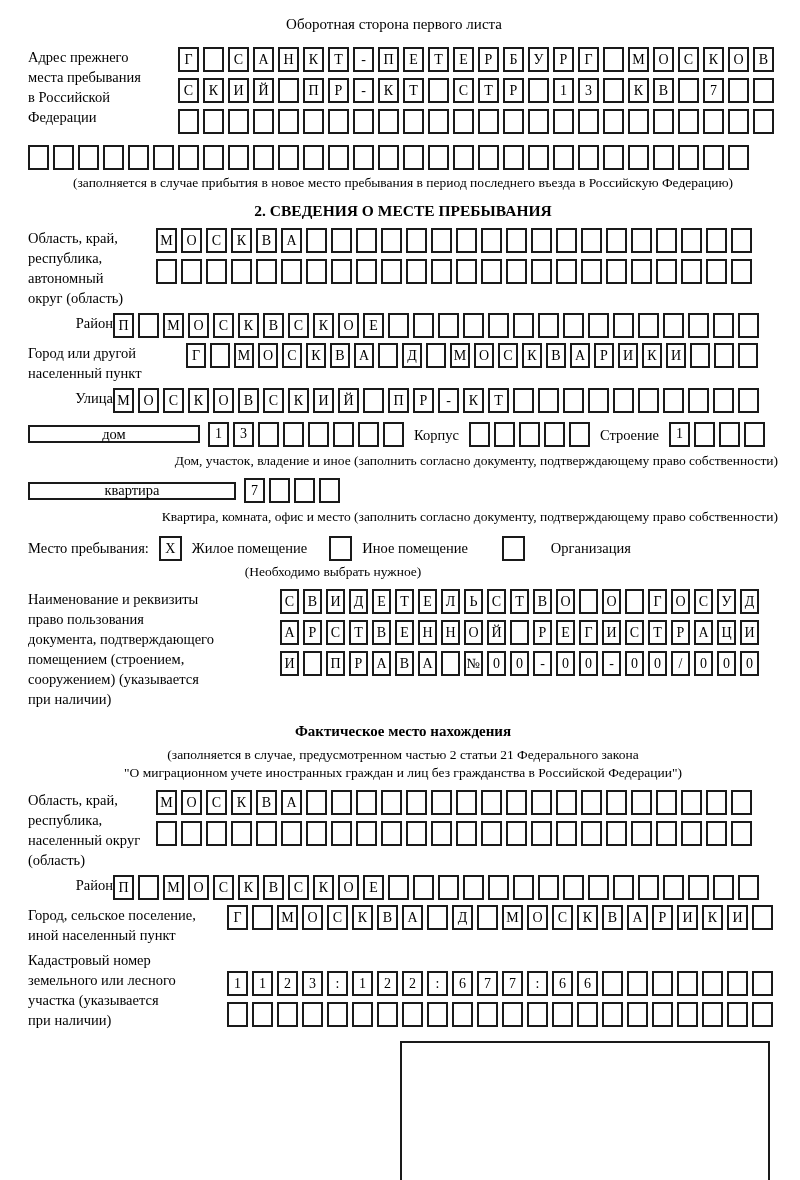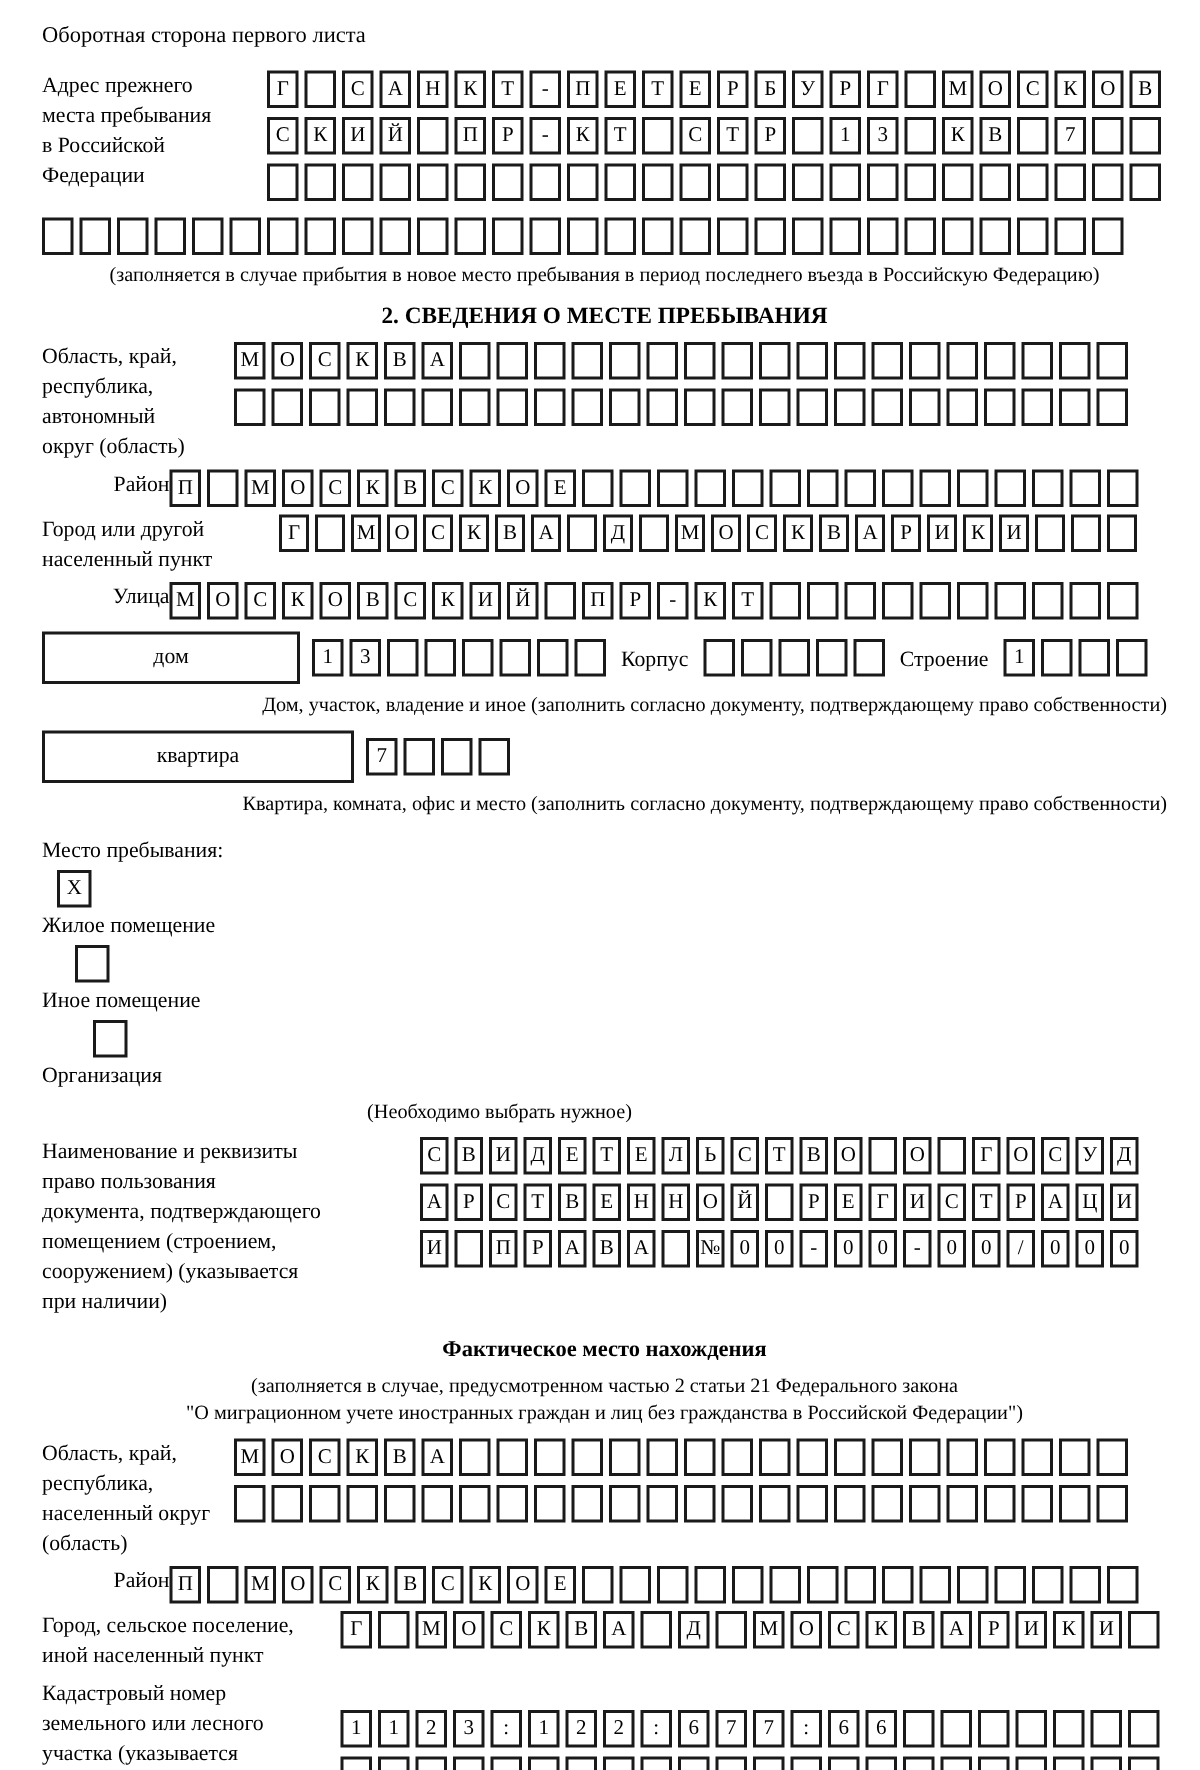--- a/index.html
+++ b/index.html
@@ -3,21 +3,21 @@
 <meta charset="utf-8">
 <style>
   html,body{margin:0;padding:0;background:#ffffff;}
   body{
     width:800px;height:1180px;
     font-family:"Liberation Serif","DejaVu Serif",serif;
     color:#000;font-size:14.5px;
     overflow:hidden;
   }
   .page{padding:8px 22px 0 28px;box-sizing:border-box;width:800px;}
-  .corner-note{text-align:left;padding-right:18px;font-size:15px;margin-top:8px;}
+  .corner-note{text-align:center;padding-right:18px;font-size:15px;margin-top:8px;}
 
   .frow{display:flex;align-items:flex-start;margin-bottom:5px;}
   .flabel{flex:0 0 auto;line-height:20px;}
   .rows > .cells{margin-bottom:6px;}
   .cells{display:flex;gap:4px;flex-wrap:nowrap;}
   .cell{
     flex:0 0 auto;width:21px;height:25px;box-sizing:border-box;
     border:2px solid #1a1a1a;display:flex;align-items:center;justify-content:center;
     font-size:14px;background:#fff;
   }
@@ -27,29 +27,29 @@
 
   .w150{width:150px;} .w128{width:128px;} .w85{width:85px;text-align:right;}
   .w158{width:158px;} .w252{width:252px;} .w199{width:199px;}
 
   .note{font-size:13.5px;line-height:18px;text-align:right;}
   .center{text-align:center;}
   .sec-title{text-align:center;font-weight:bold;font-size:15.5px;margin:10px 0 8px 0;font-family:Liberation Serif, serif;}
   .sub-title{text-align:center;font-weight:bold;font-size:15px;margin:14px 0 6px 0;}
 
   .longbox{
-    box-sizing:border-box;border:2px solid #1a1a1a;height:35px;
+    box-sizing:border-box;border:2px solid #1a1a1a;height:18px;
     display:flex;align-items:center;justify-content:center;font-size:14.5px;background:#fff;
   }
   .inline-lbl{padding:2px 10px 0 10px;line-height:24px;flex:0 0 auto;text-align:center;}
   .chk{
     flex:0 0 auto;width:23px;height:25px;box-sizing:border-box;border:2px solid #1a1a1a;
     display:flex;align-items:center;justify-content:center;font-size:14px;margin:0 10px;
   }
-  .stayrow{display:flex;align-items:flex-start;margin:10px 0 2px 0;flex-direction:column;}
+  .stayrow{display:flex;align-items:flex-start;margin:10px 0 2px 0;}
   .stayrow .opt-lbl{line-height:25px;}
 
   .stamp-box{
     width:370px;height:172px;box-sizing:border-box;border:2px solid #1a1a1a;
     margin:8px 8px 6px auto;background:#fff;
   }
   .mt14{margin-top:14px;}
   .pt21{padding-top:21px;}
 </style>
 </head>

